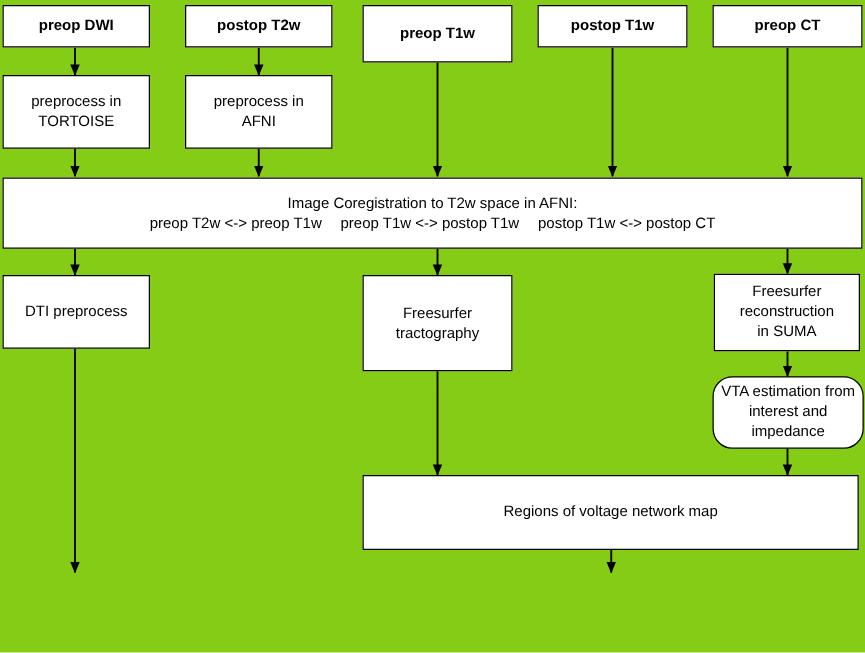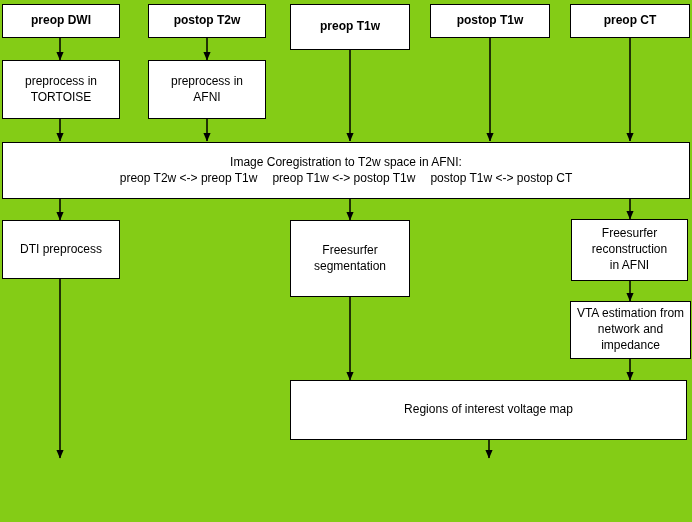--- a/index.html
+++ b/index.html
@@ -117,32 +117,32 @@
         <span>postop T1w &lt;-&gt; postop CT</span>
       </div>
     </div>
   </div>
 
   <div class="box" style="left:2px; top:220px; width:118px; height:59px;">
     <span>DTI preprocess</span>
   </div>
   <div class="box" style="left:290px; top:220px; width:120px; height:77px;">
     <div>Freesurfer</div>
-    <div>segmentation</div>
+    <div>tractography</div>
   </div>
   <div class="box" style="left:571px; top:219px; width:117px; height:62px;">
     <div>Freesurfer</div>
     <div>reconstruction</div>
-    <div>in AFNI</div>
+    <div>in SUMA</div>
   </div>
 
-  <div class="box" style="left:570px; top:301px; width:121px; height:58px;">
+  <div class="box" style="left:570px; top:301px; width:121px; height:58px;border-radius:16px;">
     <div>VTA estimation from</div>
-    <div>network and</div>
+    <div>interest and</div>
     <div>impedance</div>
   </div>
 
   <div class="box" style="left:290px; top:380px; width:397px; height:60px;">
-    <span>Regions of interest voltage map</span>
+    <span>Regions of voltage network map</span>
   </div>
 
 
 </div>
 
 </body></html>

